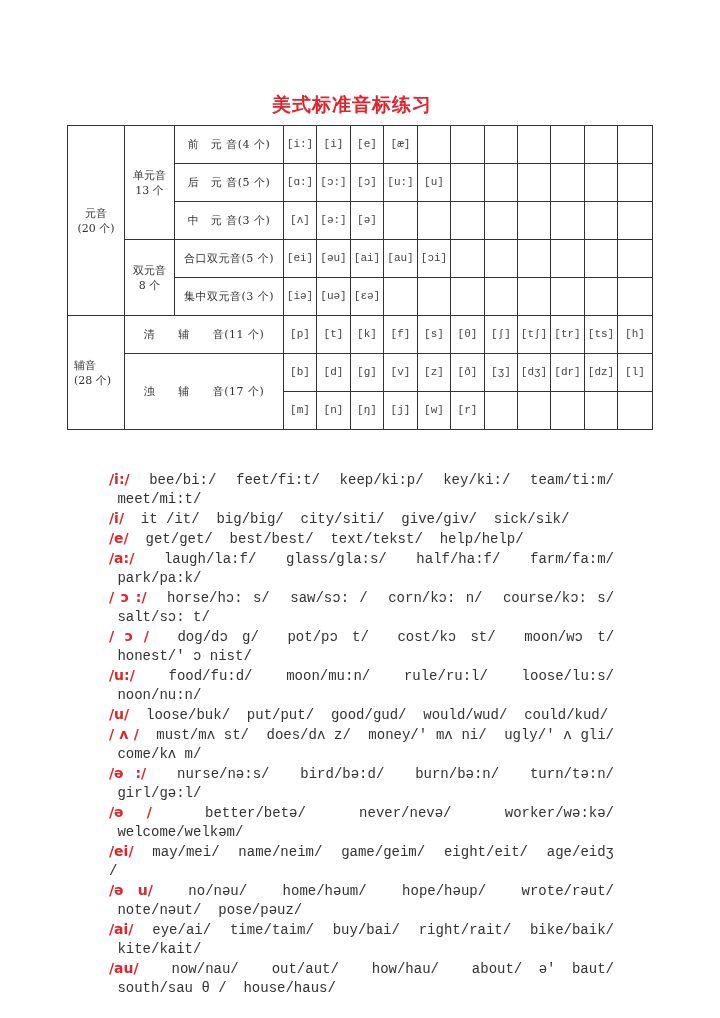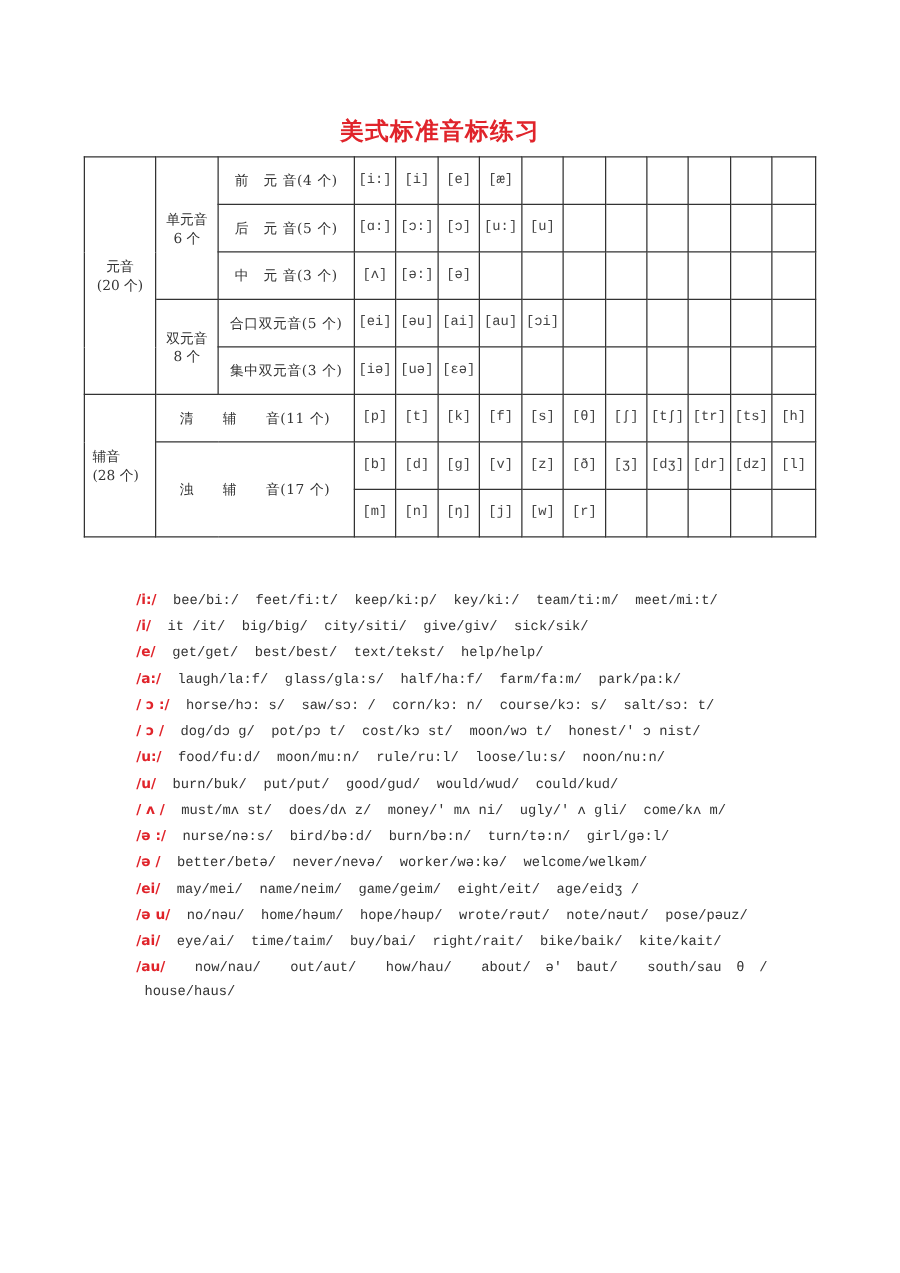--- a/index.html
+++ b/index.html
@@ -10,21 +10,21 @@
            font-family:"DejaVu Serif", serif; }
   table.ipa { position:absolute; left:67px; top:125px; border-collapse:collapse;
               table-layout:fixed; width:586px; }
   table.ipa td { border:1px solid #333; padding:0; text-align:center; vertical-align:middle;
                  font-size:11px; line-height:15px; height:37px; overflow:hidden; }
   td.cat { font-size:11.5px; color:#333; }
   td.sub { font-size:11.5px; color:#333; letter-spacing:0.5px; }
   td.sym { font-family:"Liberation Mono", "DejaVu Sans Mono", monospace; font-size:11px;
            color:#444; word-break:break-all; white-space:normal; padding:0 2px; }
   .body { position:absolute; left:109px; top:470px; width:505px;
-          font-family:"Liberation Mono", "DejaVu Sans Mono", monospace; font-size:11px;
+          font-family:"Liberation Mono", "DejaVu Sans Mono", monospace; font-size:14px;
           line-height:19px; color:#333; }
   .line { white-space:normal; text-align:justify; text-align-last:left; }
   .ph { color:#e0242b; font-weight:bold; font-family:"DejaVu Sans", sans-serif; }
   .w { margin-right:0; }
 </style>
 </head>
 <body>
 
 <div class="title">美式标准音标练习</div>
 
@@ -46,21 +46,21 @@
       <col style="width:35px">
   </colgroup>
   <tbody id="ipa-body">
       <tr>
         <td class="cat" rowspan="5">
           <div>元音</div>
           <div>(20 个)</div>
         </td>
         <td class="cat" rowspan="3">
           <div>单元音</div>
-          <div>6 个</div>
+          <div>13 个</div>
         </td>
         <td class="sub">前　元 音(4 个)</td>
         <td class="sym">[i:]</td>
         <td class="sym">[i]</td>
         <td class="sym">[e]</td>
         <td class="sym">[æ]</td>
         <td class="sym"></td>
         <td class="sym"></td>
         <td class="sym"></td>
         <td class="sym"></td>
@@ -177,21 +177,21 @@
 </table>
 
 <div class="body" id="practice">
     <div class="line"><span class="ph">/i:/</span> &nbsp;<span class="w">bee/bi:/</span> &nbsp;<span class="w">feet/fi:t/</span> &nbsp;<span class="w">keep/ki:p/</span> &nbsp;<span class="w">key/ki:/</span> &nbsp;<span class="w">team/ti:m/</span> &nbsp;<span class="w">meet/mi:t/</span></div>
     <div class="line"><span class="ph">/i/</span> &nbsp;<span class="w">it /it/</span> &nbsp;<span class="w">big/big/</span> &nbsp;<span class="w">city/siti/</span> &nbsp;<span class="w">give/giv/</span> &nbsp;<span class="w">sick/sik/</span></div>
     <div class="line"><span class="ph">/e/</span> &nbsp;<span class="w">get/get/</span> &nbsp;<span class="w">best/best/</span> &nbsp;<span class="w">text/tekst/</span> &nbsp;<span class="w">help/help/</span></div>
     <div class="line"><span class="ph">/a:/</span> &nbsp;<span class="w">laugh/la:f/</span> &nbsp;<span class="w">glass/gla:s/</span> &nbsp;<span class="w">half/ha:f/</span> &nbsp;<span class="w">farm/fa:m/</span> &nbsp;<span class="w">park/pa:k/</span></div>
     <div class="line"><span class="ph">/ ɔ :/</span> &nbsp;<span class="w">horse/hɔ: s/</span> &nbsp;<span class="w">saw/sɔ: /</span> &nbsp;<span class="w">corn/kɔ: n/</span> &nbsp;<span class="w">course/kɔ: s/</span> &nbsp;<span class="w">salt/sɔ: t/</span></div>
     <div class="line"><span class="ph">/ ɔ /</span> &nbsp;<span class="w">dog/dɔ g/</span> &nbsp;<span class="w">pot/pɔ t/</span> &nbsp;<span class="w">cost/kɔ st/</span> &nbsp;<span class="w">moon/wɔ t/</span> &nbsp;<span class="w">honest/' ɔ nist/</span></div>
     <div class="line"><span class="ph">/u:/</span> &nbsp;<span class="w">food/fu:d/</span> &nbsp;<span class="w">moon/mu:n/</span> &nbsp;<span class="w">rule/ru:l/</span> &nbsp;<span class="w">loose/lu:s/</span> &nbsp;<span class="w">noon/nu:n/</span></div>
-    <div class="line"><span class="ph">/u/</span> &nbsp;<span class="w">burn/buk/</span> &nbsp;<span class="w">put/put/</span> &nbsp;<span class="w">good/gud/</span> &nbsp;<span class="w">would/wud/</span> &nbsp;<span class="w">could/kud/</span></div>
+    <div class="line"><span class="ph">/u/</span> &nbsp;<span class="w">loose/buk/</span> &nbsp;<span class="w">put/put/</span> &nbsp;<span class="w">good/gud/</span> &nbsp;<span class="w">would/wud/</span> &nbsp;<span class="w">could/kud/</span></div>
     <div class="line"><span class="ph">/ ʌ /</span> &nbsp;<span class="w">must/mʌ st/</span> &nbsp;<span class="w">does/dʌ z/</span> &nbsp;<span class="w">money/' mʌ ni/</span> &nbsp;<span class="w">ugly/' ʌ gli/</span> &nbsp;<span class="w">come/kʌ m/</span></div>
     <div class="line"><span class="ph">/ə :/</span> &nbsp;<span class="w">nurse/nə:s/</span> &nbsp;<span class="w">bird/bə:d/</span> &nbsp;<span class="w">burn/bə:n/</span> &nbsp;<span class="w">turn/tə:n/</span> &nbsp;<span class="w">girl/gə:l/</span></div>
     <div class="line"><span class="ph">/ə /</span> &nbsp;<span class="w">better/betə/</span> &nbsp;<span class="w">never/nevə/</span> &nbsp;<span class="w">worker/wə:kə/</span> &nbsp;<span class="w">welcome/welkəm/</span></div>
     <div class="line"><span class="ph">/ei/</span> &nbsp;<span class="w">may/mei/</span> &nbsp;<span class="w">name/neim/</span> &nbsp;<span class="w">game/geim/</span> &nbsp;<span class="w">eight/eit/</span> &nbsp;<span class="w">age/eidʒ /</span></div>
     <div class="line"><span class="ph">/ə u/</span> &nbsp;<span class="w">no/nəu/</span> &nbsp;<span class="w">home/həum/</span> &nbsp;<span class="w">hope/həup/</span> &nbsp;<span class="w">wrote/rəut/</span> &nbsp;<span class="w">note/nəut/</span> &nbsp;<span class="w">pose/pəuz/</span></div>
     <div class="line"><span class="ph">/ai/</span> &nbsp;<span class="w">eye/ai/</span> &nbsp;<span class="w">time/taim/</span> &nbsp;<span class="w">buy/bai/</span> &nbsp;<span class="w">right/rait/</span> &nbsp;<span class="w">bike/baik/</span> &nbsp;<span class="w">kite/kait/</span></div>
     <div class="line"><span class="ph">/au/</span> &nbsp;<span class="w">now/nau/</span> &nbsp;<span class="w">out/aut/</span> &nbsp;<span class="w">how/hau/</span> &nbsp;<span class="w">about/ ə' baut/</span> &nbsp;<span class="w">south/sau θ /</span> &nbsp;<span class="w">house/haus/</span></div>
   </div>
 
 </body></html>

